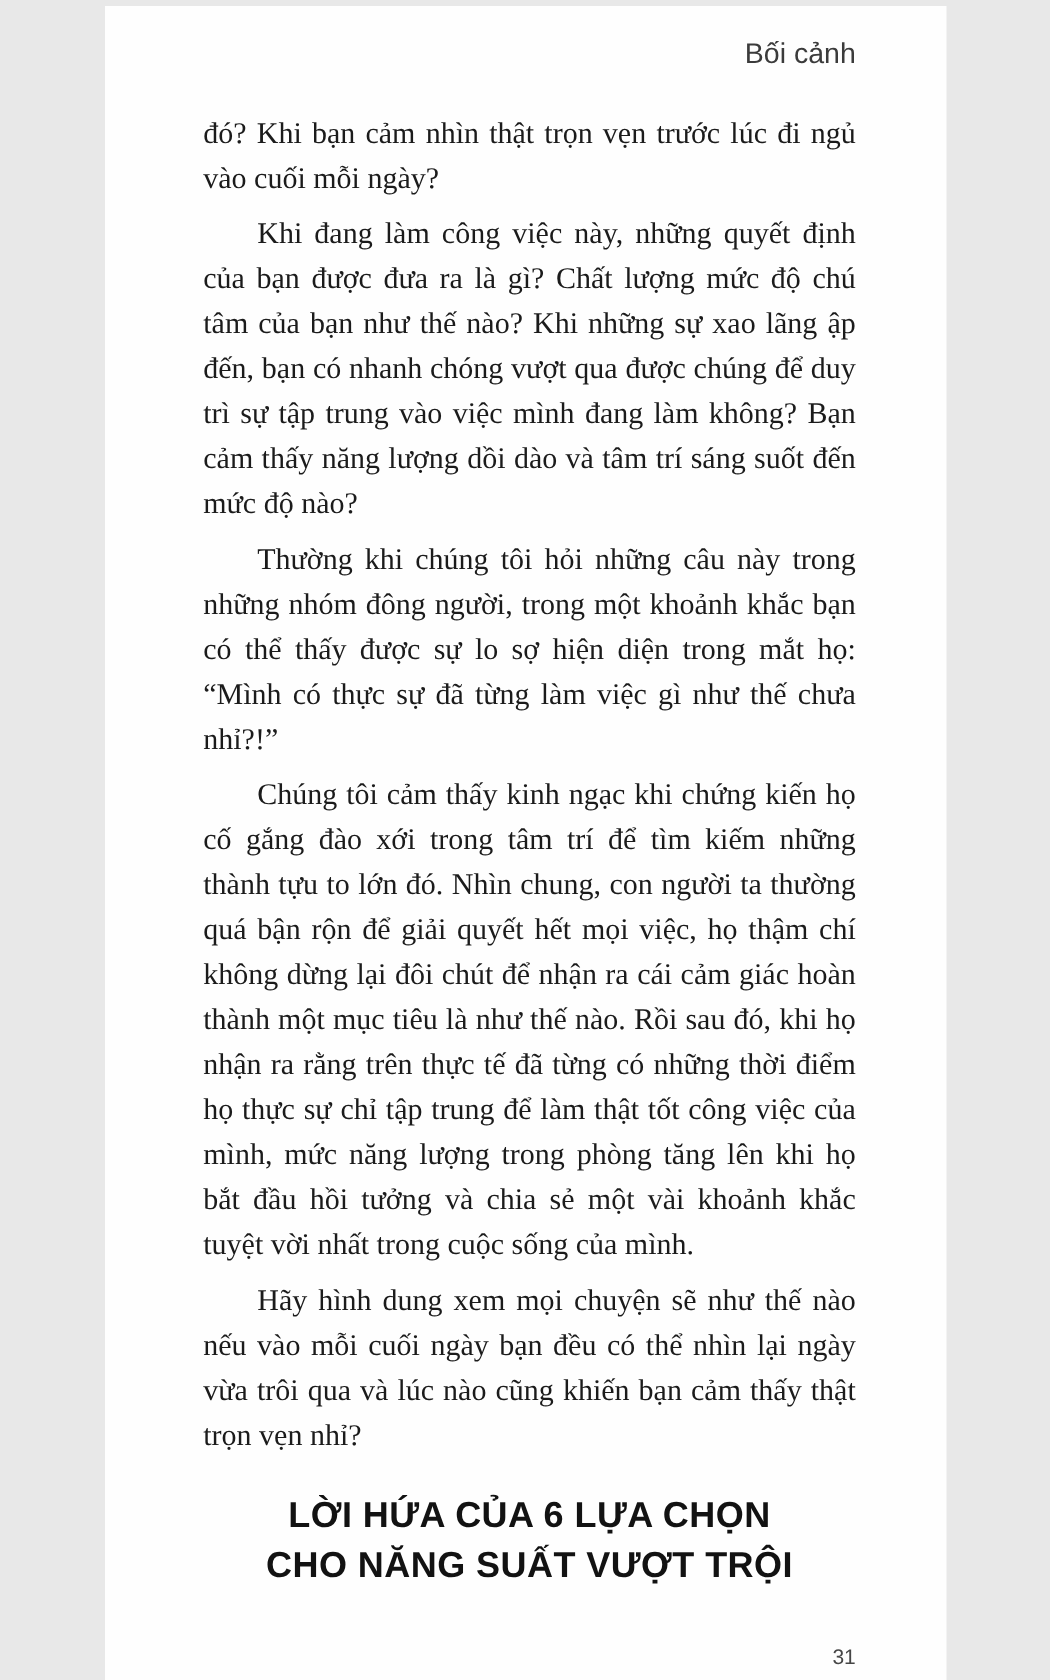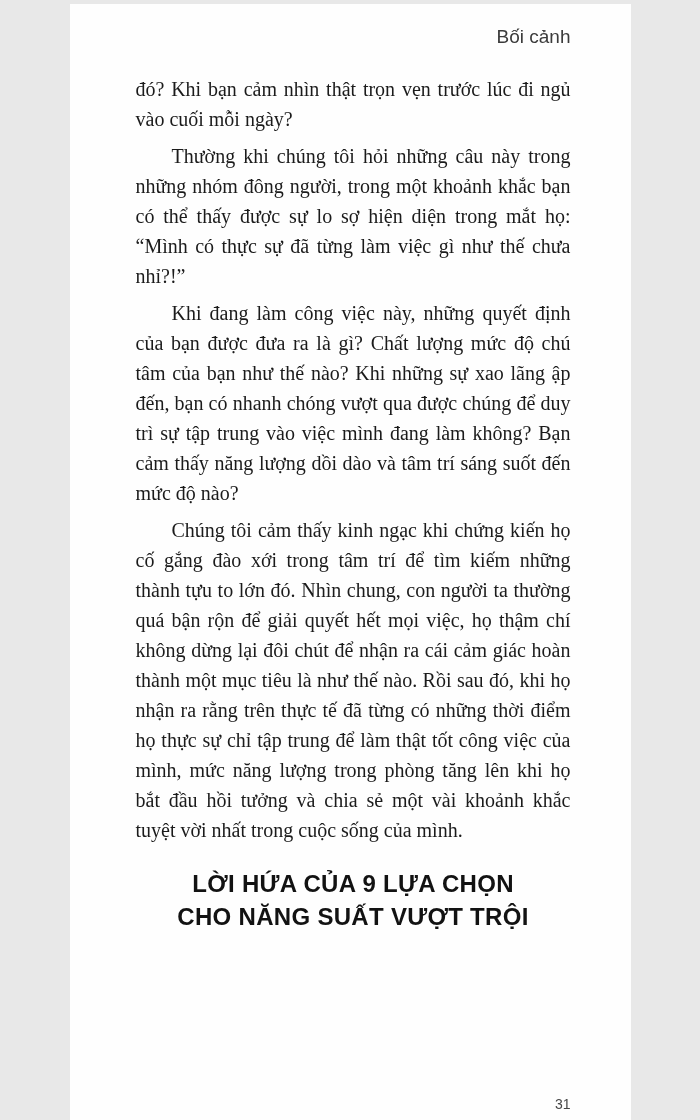--- a/index.html
+++ b/index.html
@@ -68,29 +68,30 @@
 <body>
 
 <div class="page">
 
   <div class="running-header">Bối cảnh</div>
 
   <div class="content">
 
     <p>đó? Khi bạn cảm nhìn thật trọn vẹn trước lúc đi ngủ vào cuối mỗi ngày?</p>
 
+    <p class="indent">Khi đang làm công việc này, những quyết định của bạn được đưa ra là gì? Chất lượng mức độ chú tâm của bạn như thế nào? Khi những sự xao lãng ập đến, bạn có nhanh chóng vượt qua được chúng để duy trì sự tập trung vào việc mình đang làm không? Bạn cảm thấy năng lượng dồi dào và tâm trí sáng suốt đến mức độ nào?</p>
+
     <p class="indent">Thường khi chúng tôi hỏi những câu này trong những nhóm đông người, trong một khoảnh khắc bạn có thể thấy được sự lo sợ hiện diện trong mắt họ: “Mình có thực sự đã từng làm việc gì như thế chưa nhỉ?!”</p>
-
-    <p class="indent">Khi đang làm công việc này, những quyết định của bạn được đưa ra là gì? Chất lượng mức độ chú tâm của bạn như thế nào? Khi những sự xao lãng ập đến, bạn có nhanh chóng vượt qua được chúng để duy trì sự tập trung vào việc mình đang làm không? Bạn cảm thấy năng lượng dồi dào và tâm trí sáng suốt đến mức độ nào?</p>
 
     <p class="indent">Chúng tôi cảm thấy kinh ngạc khi chứng kiến họ cố gắng đào xới trong tâm trí để tìm kiếm những thành tựu to lớn đó. Nhìn chung, con người ta thường quá bận rộn để giải quyết hết mọi việc, họ thậm chí không dừng lại đôi chút để nhận ra cái cảm giác hoàn thành một mục tiêu là như thế nào. Rồi sau đó, khi họ nhận ra rằng trên thực tế đã từng có những thời điểm họ thực sự chỉ tập trung để làm thật tốt công việc của mình, mức năng lượng trong phòng tăng lên khi họ bắt đầu hồi tưởng và chia sẻ một vài khoảnh khắc tuyệt vời nhất trong cuộc sống của mình.</p>
 
+    <p class="indent">Hãy hình dung xem mọi chuyện sẽ như thế nào nếu vào mỗi cuối ngày bạn đều có thể nhìn lại ngày vừa trôi qua và lúc nào cũng khiến bạn cảm thấy thật trọn vẹn nhỉ?</p>
 
     <h2 class="section-heading">
-      <span class="heading-line">LỜI HỨA CỦA 9 LỰA CHỌN</span>
+      <span class="heading-line">LỜI HỨA CỦA 6 LỰA CHỌN</span>
       <span class="heading-line">CHO NĂNG SUẤT VƯỢT TRỘI</span>
     </h2>
 
 
   </div>
 
   <div class="page-number">31</div>
 
 </div>
 

